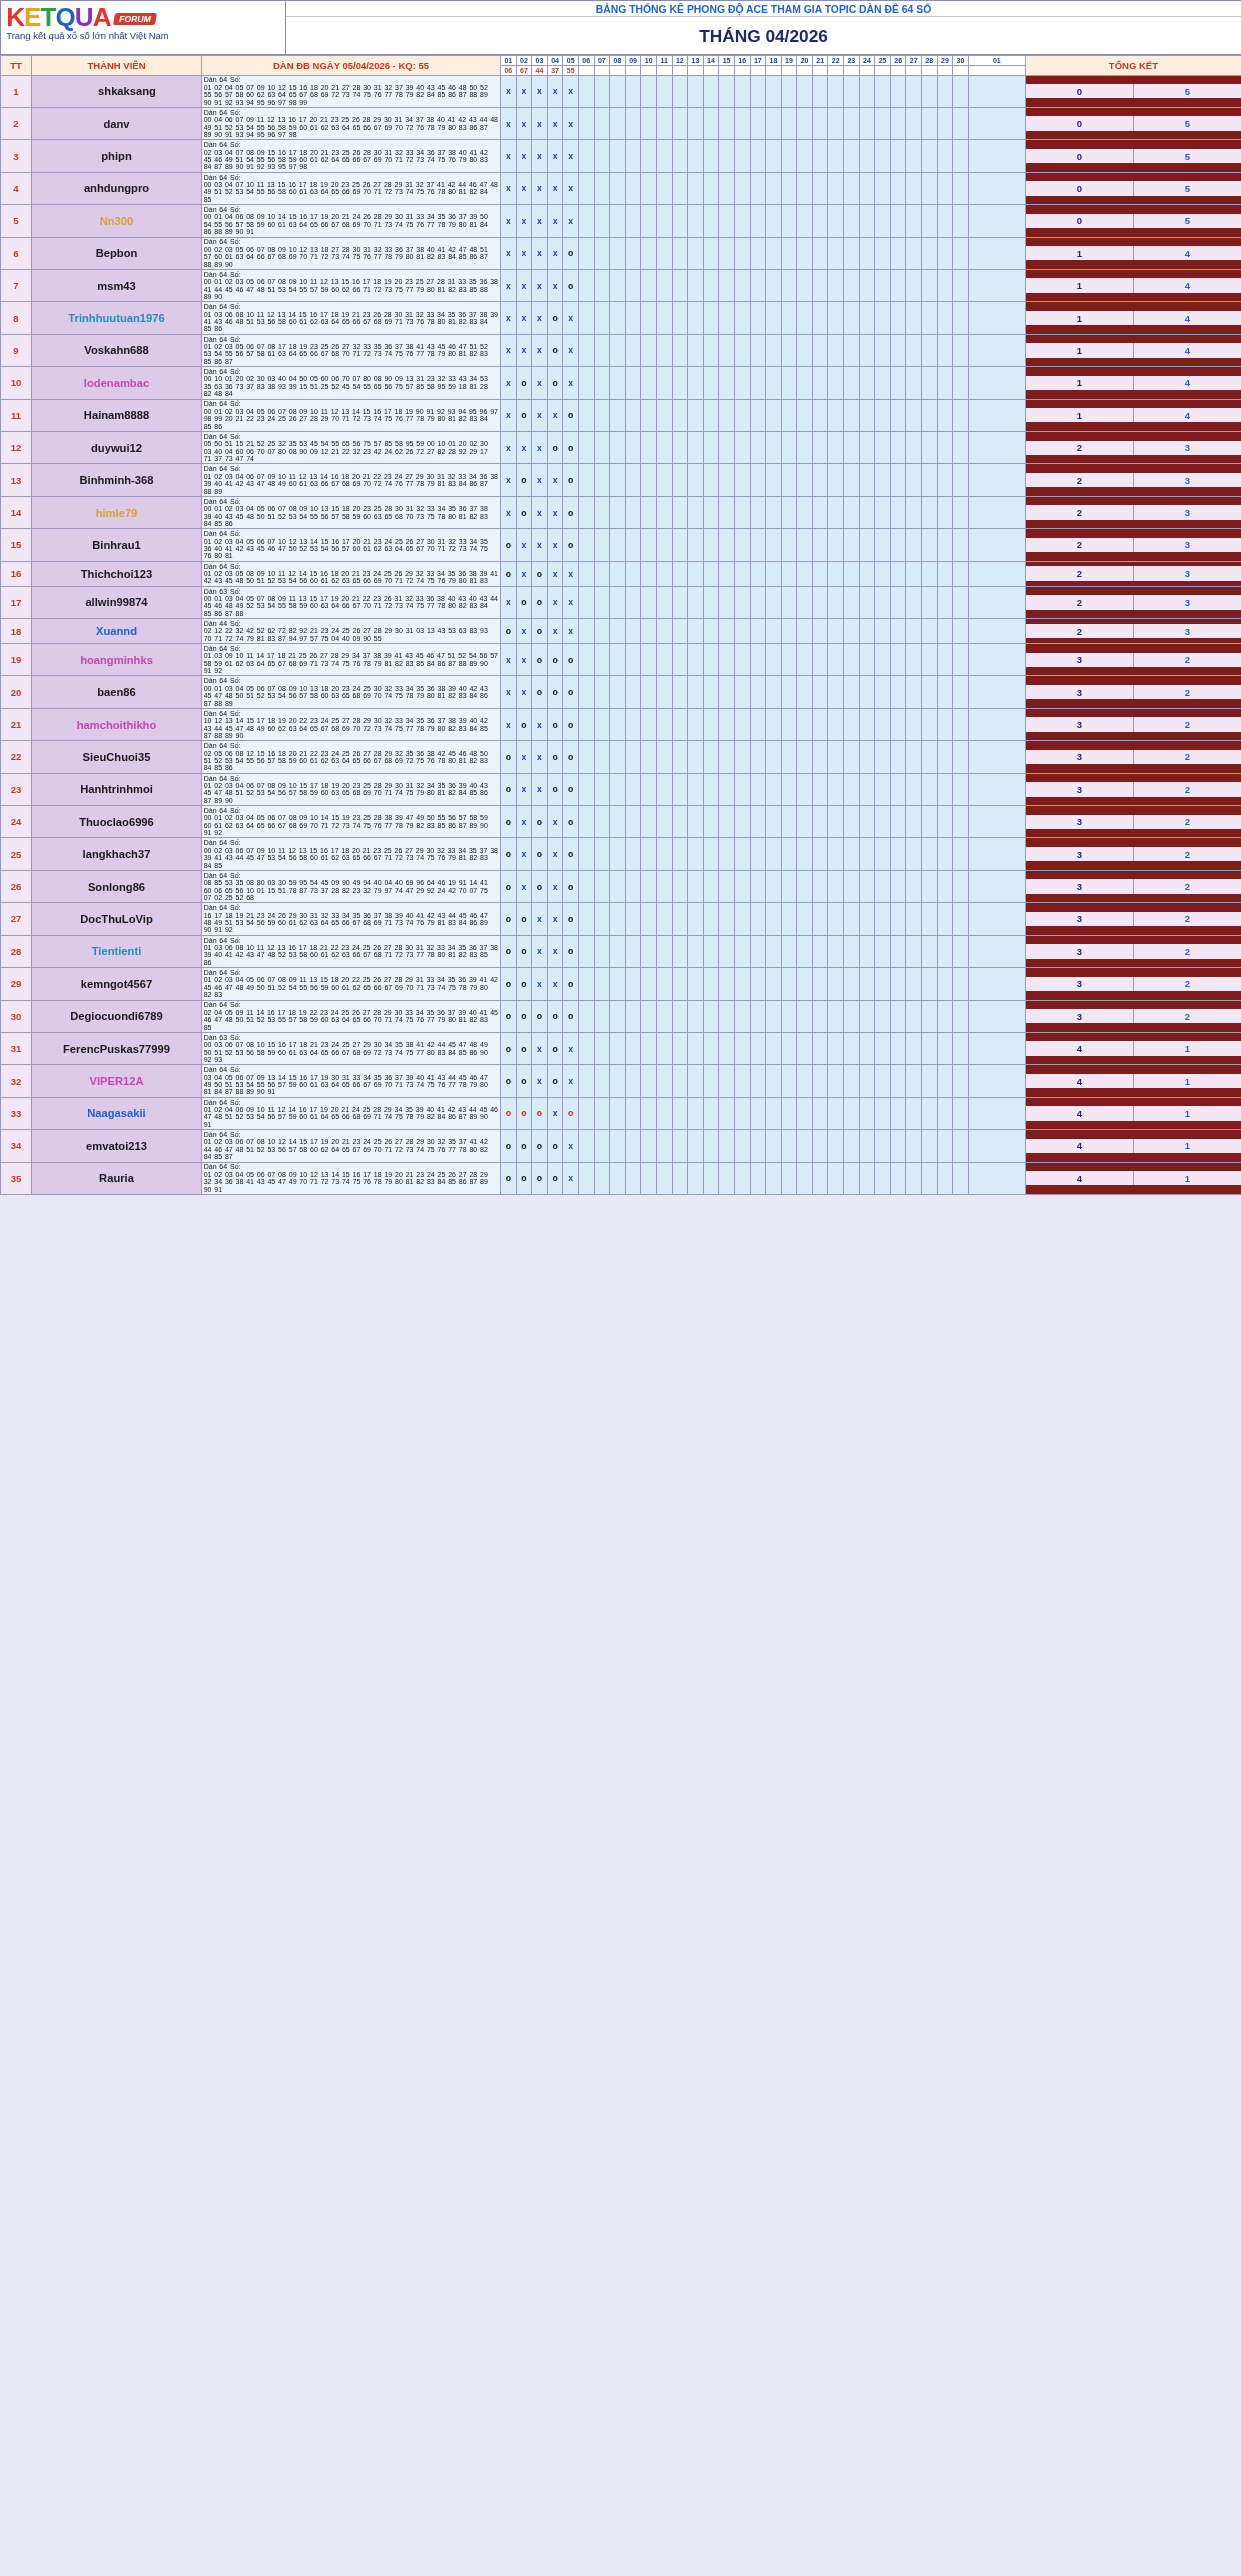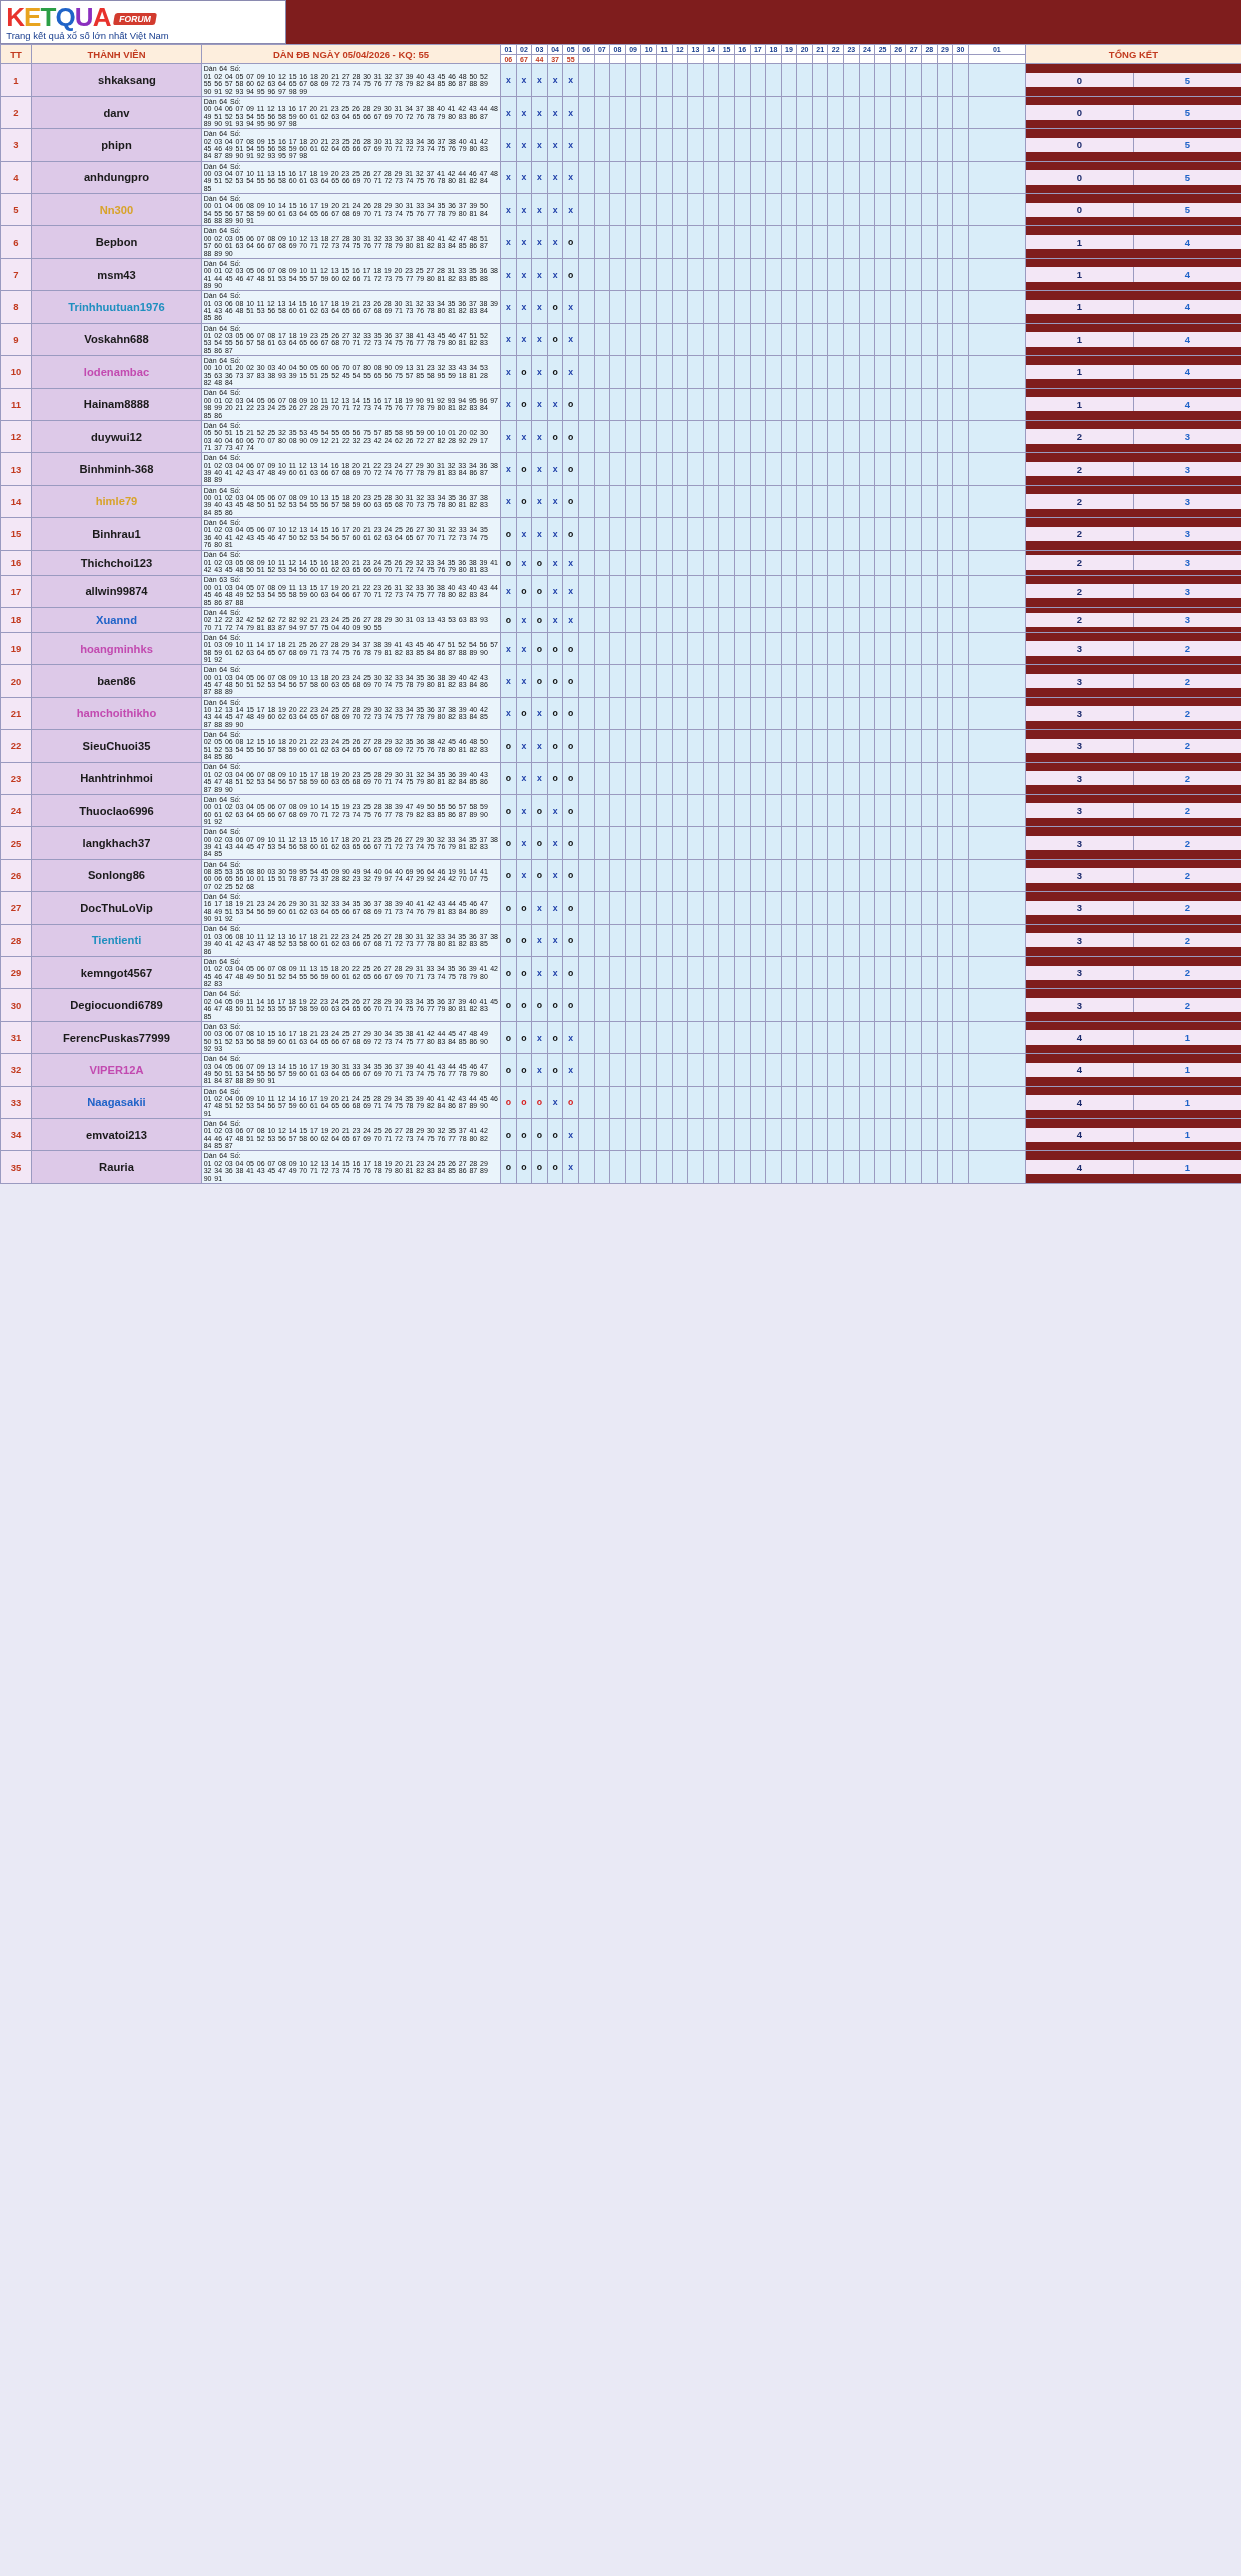--- a/index.html
+++ b/index.html
@@ -43,20 +43,24 @@
 <div class="page">
 
   <div class="topbar">
     <div class="logo-box">
       <div class="logo-row">
         <span class="logo-text"><span class="l1">K</span><span class="l2">E</span><span class="l3">T</span><span class="l4">Q</span><span class="l5">U</span><span class="l6">A</span></span>
         <span class="forum-badge">FORUM</span>
       </div>
       <div class="slogan">Trang kết quả xổ số lớn nhất Việt Nam</div>
     </div>
+    <div class="title-box">
+      <div class="title-main">BẢNG THỐNG KÊ PHONG ĐỘ ACE THAM GIA TOPIC DÀN ĐỀ 64 SỐ</div>
+      <div class="title-month">THÁNG 04/2026</div>
+    </div>
   </div>
 
   <table class="main">
     <colgroup>
       <col class="col-tt">
         <col class="col-member">
         <col class="col-numbers">
       <col class="col-day">
         <col class="col-day">
         <col class="col-day">

